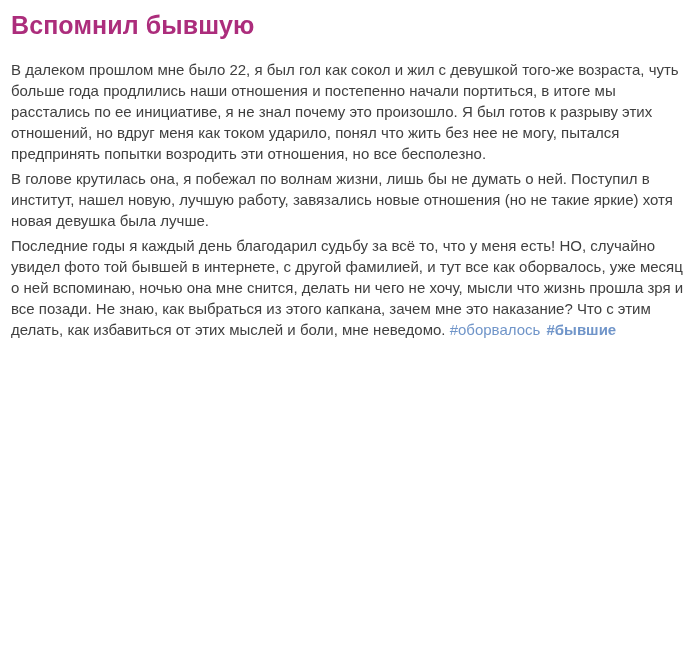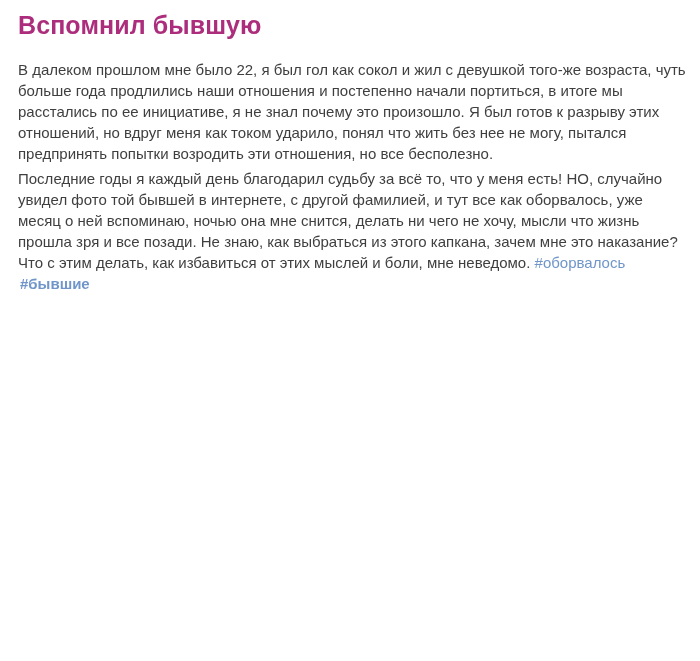--- a/index.html
+++ b/index.html
@@ -15,21 +15,20 @@
   }
   body {
     width: 700px;
     height: 661px;
     overflow: hidden;
     background: var(--bg-color);
     font-family: "Liberation Sans", sans-serif;
   }
   .post {
     padding: 9px 12px 0 11px;
-    margin-left: 7px;
   }
   .post-title {
     color: var(--title-color);
     font-size: 25px;
     line-height: 28px;
     font-weight: 700;
     margin: 2px 0 20px 0;
     letter-spacing: 0.1px;
     cursor: pointer;
   }
@@ -49,20 +48,21 @@
 </style>
 </head>
 <body>
 
 <div class="post">
   <h1 class="post-title">Вспомнил бывшую</h1>
 
   <p class="post-paragraph">В далеком прошлом мне было 22, я был гол как сокол и жил с девушкой того-же возраста, чуть больше года продлились наши отношения и постепенно начали портиться, в итоге мы расстались по ее инициативе, я не знал почему это произошло. Я был готов к разрыву этих отношений, но вдруг меня как током ударило, понял что жить без нее не могу, пытался предпринять попытки возродить эти отношения, но все бесполезно.</p>
 
 
+  <p class="post-paragraph">В голове крутилась она, я побежал по волнам жизни, лишь бы не думать о ней. Поступил в институт, нашел новую, лучшую работу, завязались новые отношения (но не такие яркие) хотя новая девушка была лучше.</p>
 
 
   <p class="post-paragraph">
     <span>Последние годы я каждый день благодарил судьбу за всё то, что у меня есть! НО, случайно увидел фото той бывшей в интернете, с другой фамилией, и тут все как оборвалось, уже месяц о ней вспоминаю, ночью она мне снится, делать ни чего не хочу, мысли что жизнь прошла зря и все позади. Не знаю, как выбраться из этого капкана, зачем мне это наказание? Что с этим делать, как избавиться от этих мыслей и боли, мне неведомо.</span>
     <a href="#" class="hashtag">#оборвалось</a>
     <a href="#" class="hashtag">#бывшие</a>
   </p>
 </div>
 
 </body></html>

